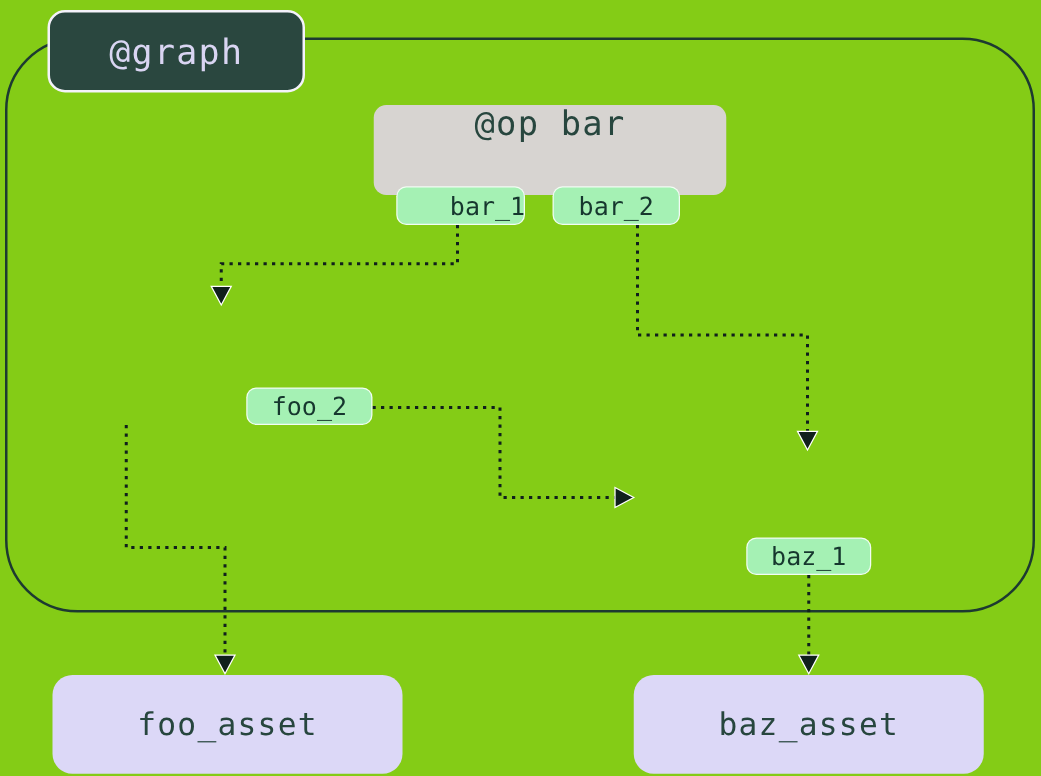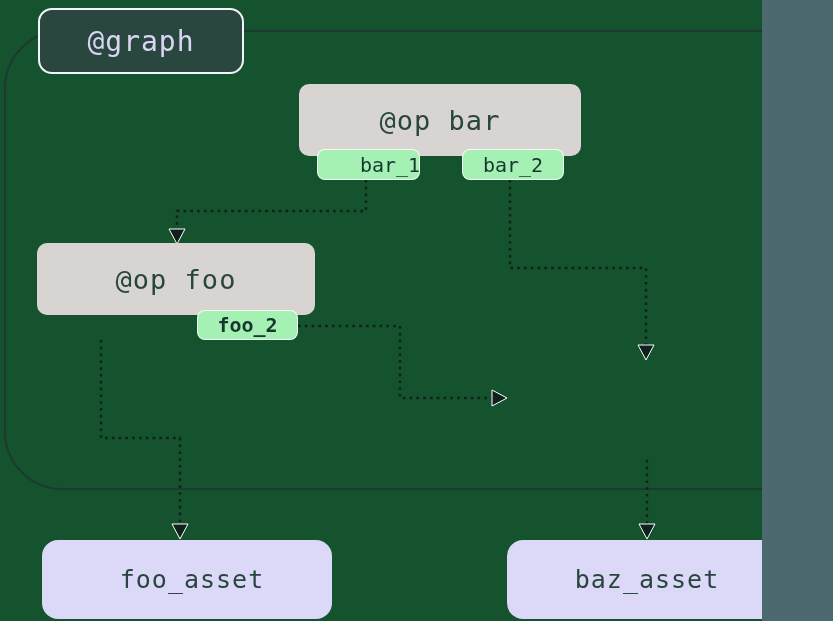--- a/index.html
+++ b/index.html
@@ -2,23 +2,23 @@
 <html><head>
 <meta charset="utf-8">
 <style>
   html, body {
     margin: 0;
     padding: 0;
     background: #4d6970;
   }
   .stage {
     position: relative;
-    width: 762px;
+    width: 833px;
     height: 621px;
-    background: #14532d;
+    background: #84cc16;
     overflow: hidden;
     font-family: "DejaVu Sans Mono", "Liberation Mono", monospace;
   }
 
   
   .graph-box {
     position: absolute;
     left: 4px; top: 30px;
     width: 820px; height: 456px;
     border: 2px solid #1d3a31;
@@ -48,21 +48,21 @@
     font-weight: 500;
     letter-spacing: 1px;
     z-index: 5;
   }
 
   
   .op-node {
     position: absolute;
     background: #d7d4d1;
     border-radius: 10px;
-    display: flex; align-items: center; justify-content: center;
+    display: flex; align-items: flex-start; justify-content: center;
     color: #27463e;
     font-size: 27px;
     font-weight: 500;
     letter-spacing: 1px;
     z-index: 3;
   }
   .op-bar { left: 299px; top: 84px;  width: 282px; height: 72px; }
   .op-foo { left: 37px;  top: 243px; width: 278px; height: 72px; }
   .op-baz { left: 508px; top: 363px; width: 280px; height: 73px; }
 
@@ -73,38 +73,38 @@
     border: 1.5px solid rgba(255,255,255,0.85);
     border-radius: 8px;
     display: flex; align-items: center; justify-content: center;
     color: #16372e;
     font-size: 20px;
     font-weight: 500;
     z-index: 4;
     box-sizing: border-box;
   }
   .tab-bar1 { left: 317px; top: 149px; width: 103px; height: 31px; padding-left: 43px; }
-  .tab-bar2 { left: 462px; top: 149px; width: 102px; height: 31px; }
+  .tab-bar2 { left: 442px; top: 149px; width: 102px; height: 31px; }
   .tab-foo1 { left: 52px;  top: 310px; width: 101px; height: 30px; }
-  .tab-foo2 { left: 197px; top: 310px; width: 101px; height: 30px; font-weight: bold; }
+  .tab-foo2 { left: 197px; top: 310px; width: 101px; height: 30px; }
   .tab-baz1 { left: 597px; top: 430px; width: 100px; height: 30px; }
 
   
   .asset-node {
     position: absolute;
     background: #dcd8f7;
     border-radius: 16px;
     display: flex; align-items: center; justify-content: center;
     color: #27463e;
     font-size: 25px;
     font-weight: 500;
     letter-spacing: 1px;
     z-index: 3;
   }
-  .asset-foo { left: 42px;  top: 540px; width: 280px; height: 79px; padding-left: 10px; }
+  .asset-foo { left: 42px;  top: 540px; width: 280px; height: 79px; }
   .asset-baz { left: 507px; top: 540px; width: 280px; height: 79px; align-items: center; }
 
   
   .edges {
     position: absolute;
     left: 0; top: 0;
     width: 833px; height: 621px;
     z-index: 2;
     pointer-events: none;
   }
@@ -157,27 +157,27 @@
   <div class="op-node op-bar">
     <span>@op bar</span>
   </div>
   <div class="output-tab tab-bar1">
     <span>bar_1</span>
   </div>
   <div class="output-tab tab-bar2">
     <span>bar_2</span>
   </div>
 
-  <div class="op-node op-foo">
-    <span>@op foo</span>
-  </div>
   <div class="output-tab tab-foo2">
     <span>foo_2</span>
   </div>
 
+  <div class="output-tab tab-baz1">
+    <span>baz_1</span>
+  </div>
 
   <div class="asset-node asset-foo">
     <span>foo_asset</span>
   </div>
   <div class="asset-node asset-baz">
     <span>baz_asset</span>
   </div>
 
 </div>
 

